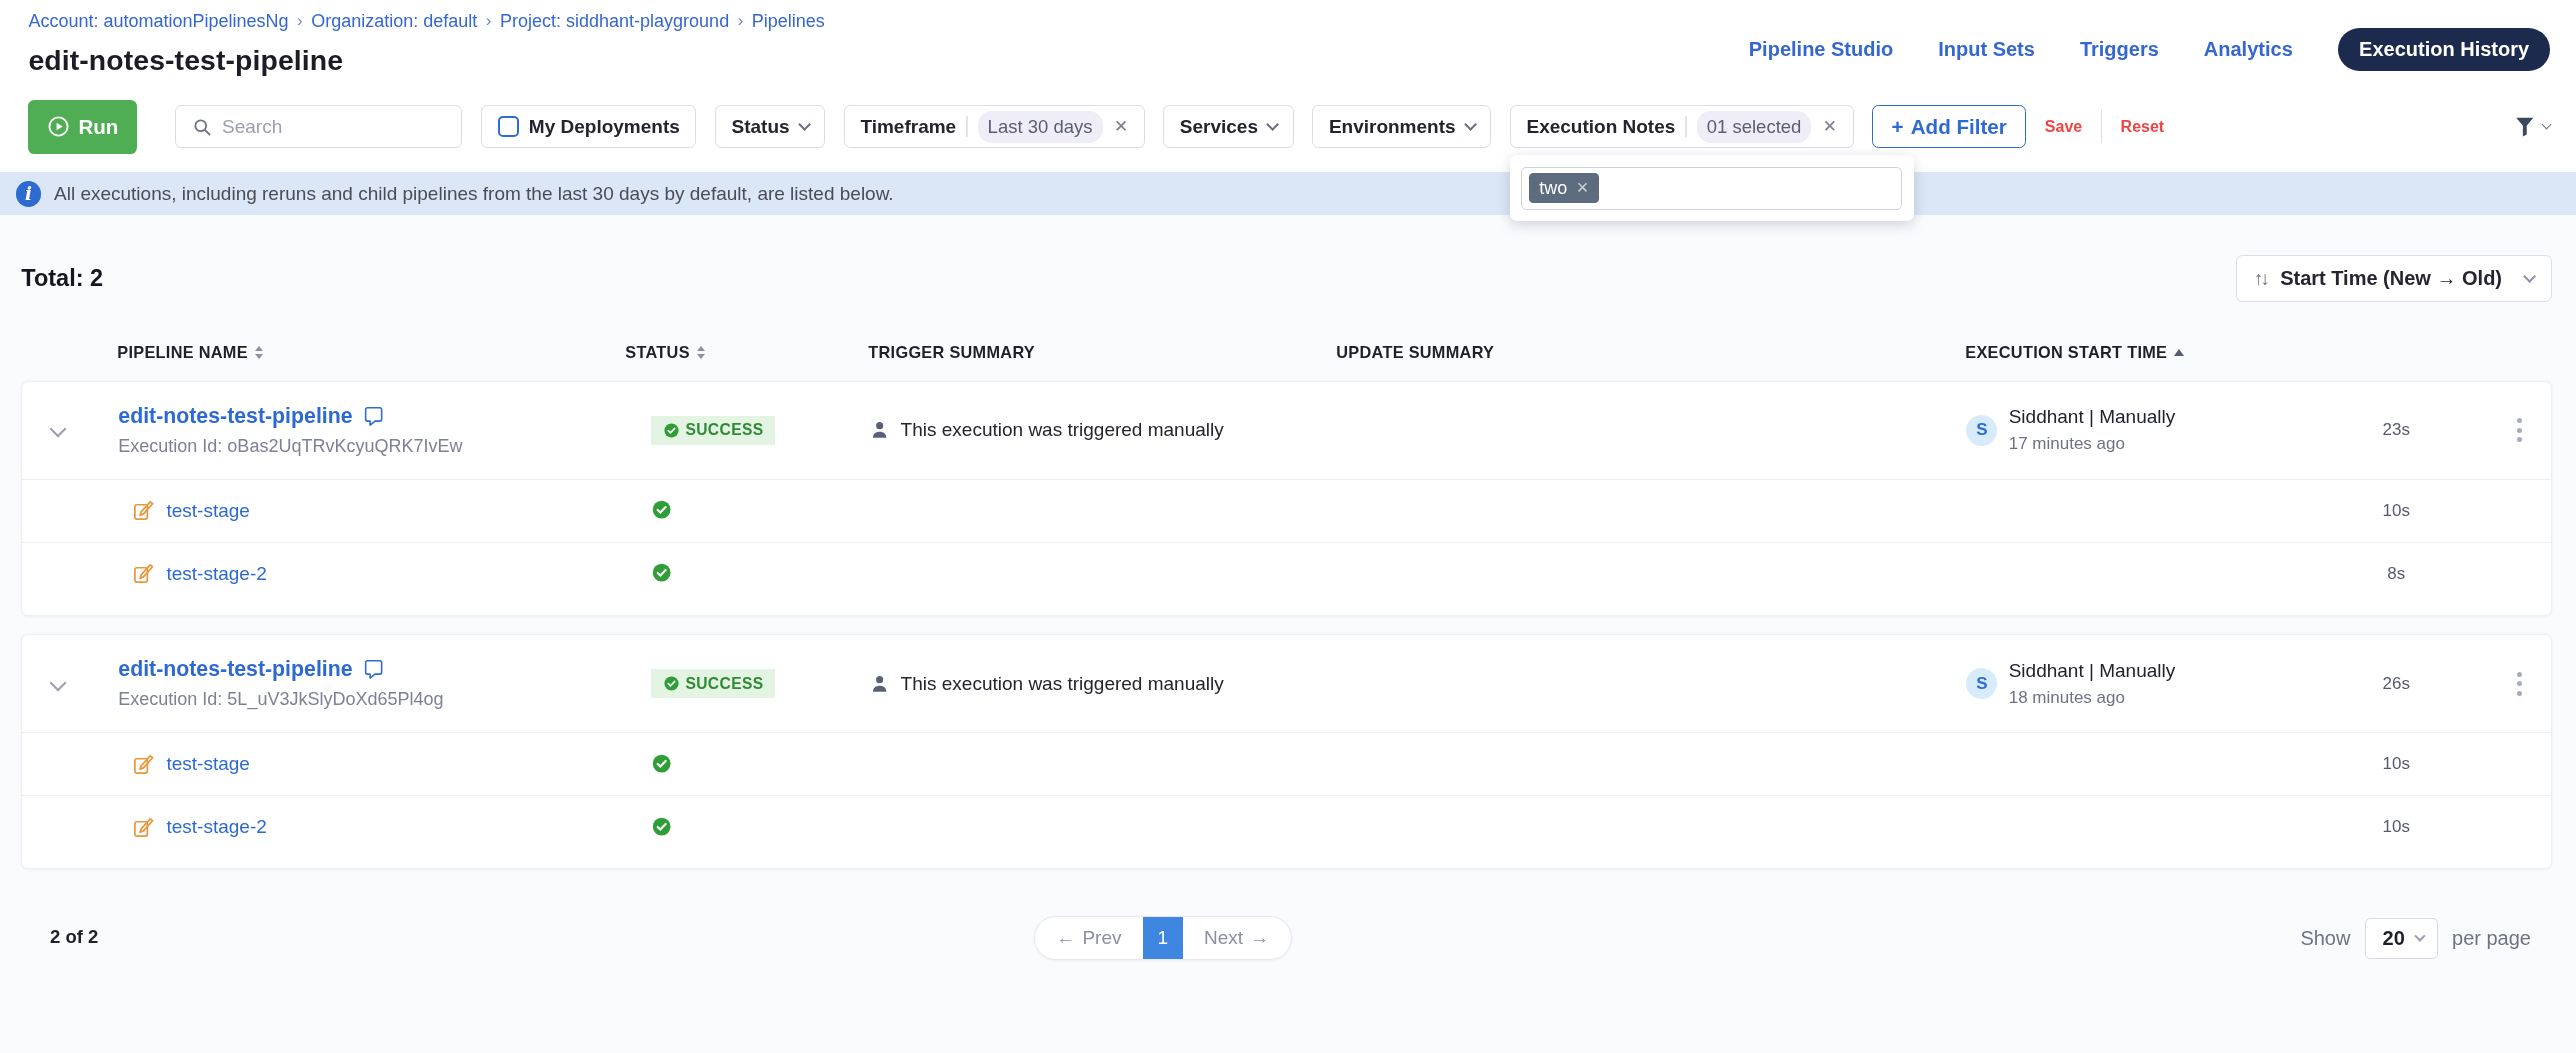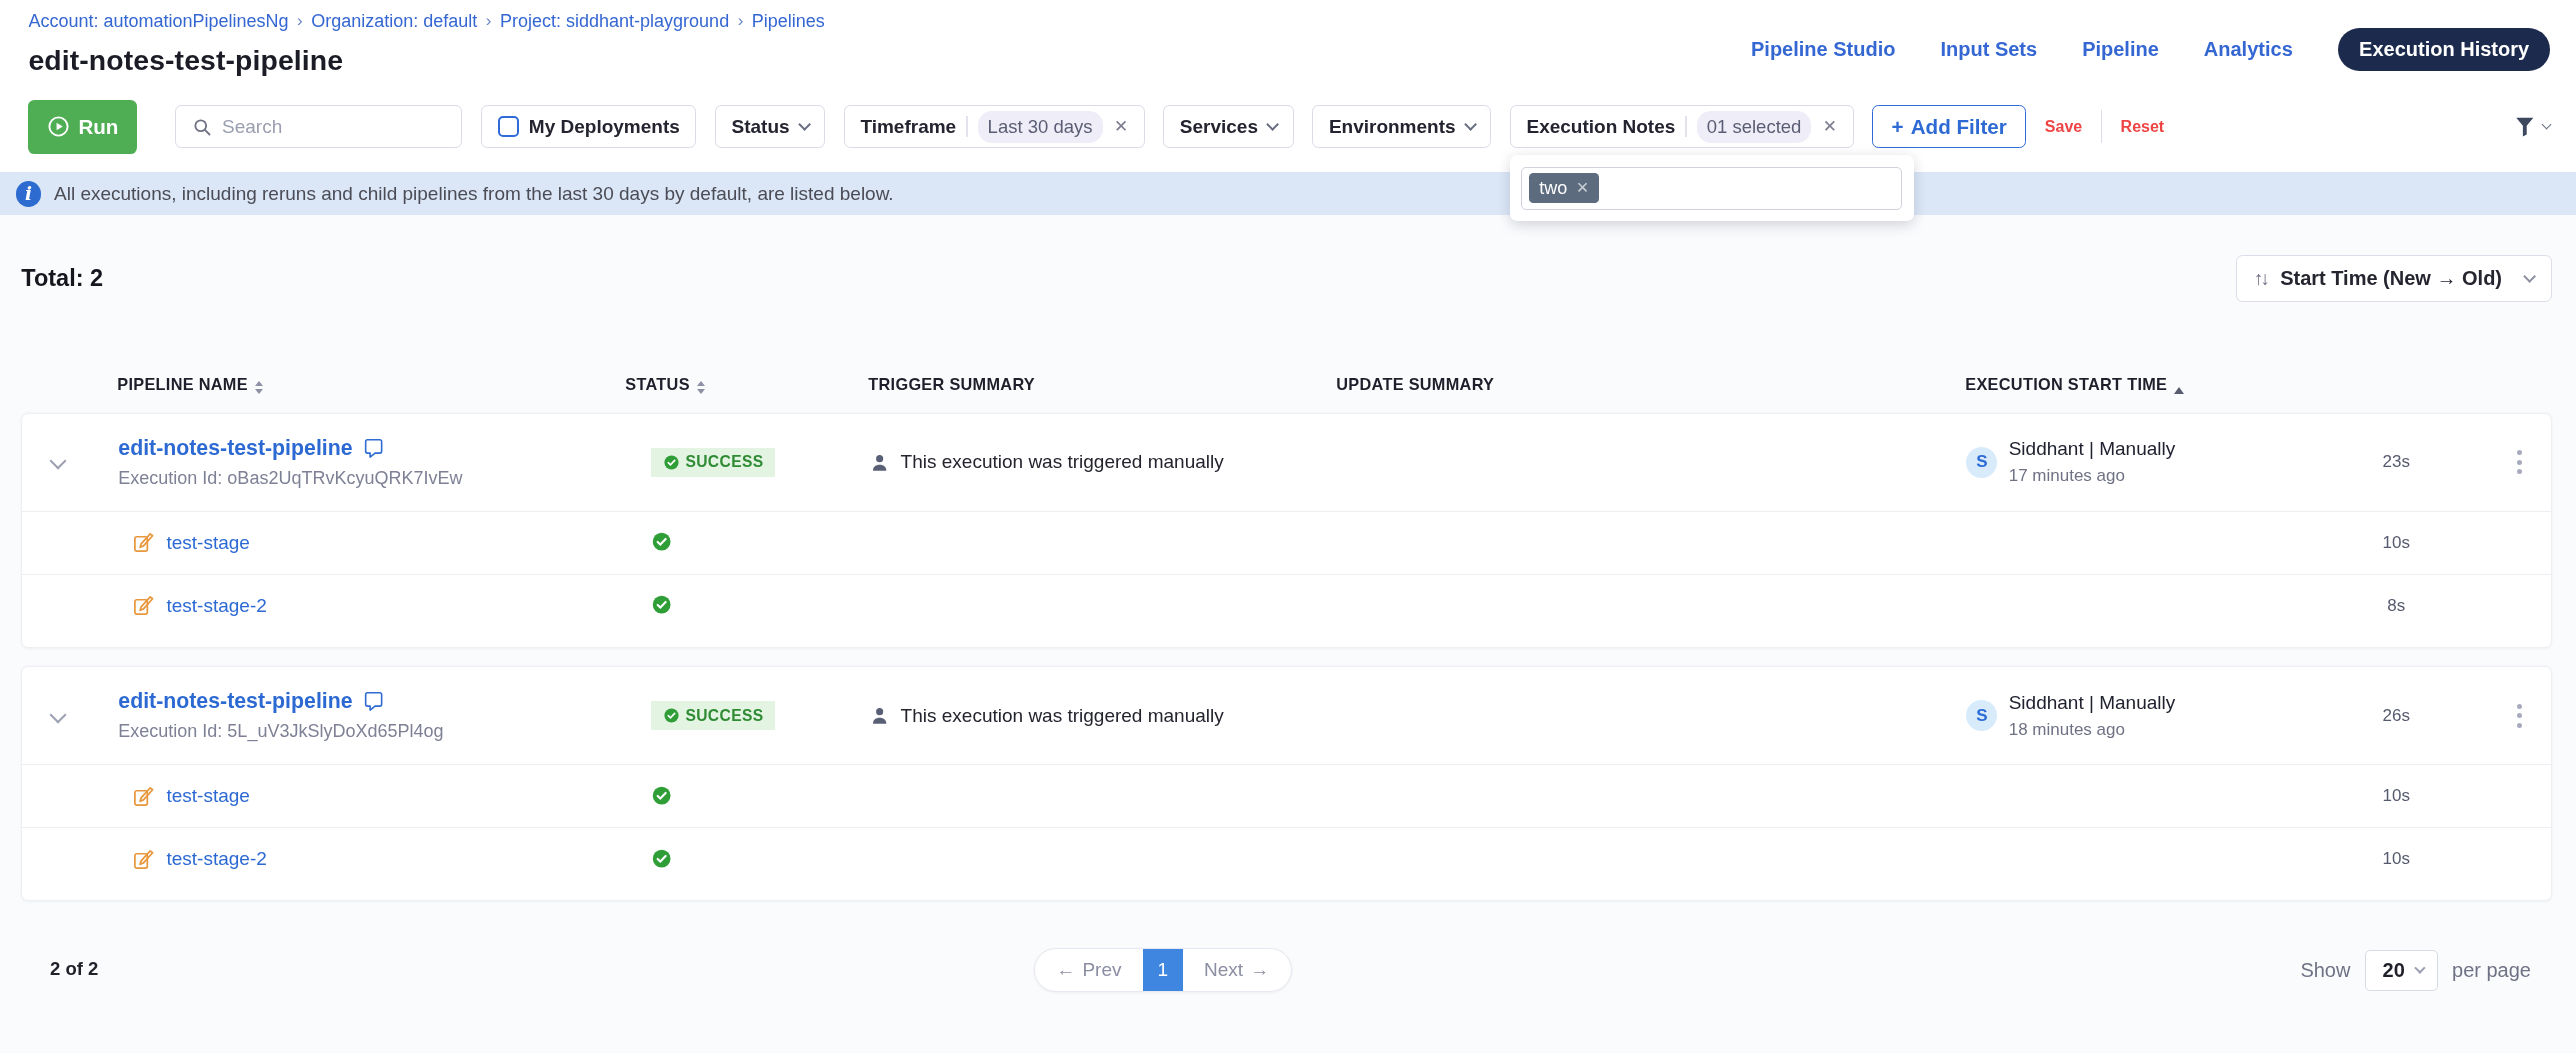--- a/index.html
+++ b/index.html
@@ -62,40 +62,40 @@
   .content { padding-top:40px; }
   .summary-row { display:flex; align-items:center; justify-content:space-between; padding:0 24px 0 21.3px; }
   .total { font-size:23.5px; font-weight:700; color:#15161e; }
   .sortsel { display:inline-flex; align-items:center; gap:12.8px; height:47px; border:1.4px solid #dcdde8; background:#fff;
              border-radius:6.4px; padding:0 17px; font-size:20px; font-weight:600; color:#24252f; cursor:pointer; }
   .sort-glyph { color:#6e7183; font-weight:400; letter-spacing:-2.8px; font-size:19px; }
   .sortsel .chev { border-color:#8d90a2; margin-left:10px; }
 
   .grid { display:grid; grid-template-columns:96px 508px 243px 468px 629px 366px 128px 1fr; align-items:center; }
   .thead { margin:41px 24px 18.5px 21.3px; }
-  .th { font-size:16.3px; font-weight:700; color:#1e1f2b; letter-spacing:0.3px; display:flex; align-items:flex-end; gap:7.1px;margin-top:32px; }
+  .th { font-size:16.3px; font-weight:700; color:#1e1f2b; letter-spacing:0.3px; display:flex; align-items:center; gap:7.1px; }
   .sort2 { display:inline-flex; flex-direction:column; gap:2.8px; }
   .sort2 i { width:0; height:0; border-left:4.3px solid transparent; border-right:4.3px solid transparent; display:block; }
   .sort2 .up { border-bottom:5.7px solid #8d90a5; }
   .sort2 .dn { border-top:5.7px solid #8d90a5; }
   .tri-up { width:0; height:0; border-left:5.7px solid transparent; border-right:5.7px solid transparent;
             border-bottom:7.8px solid #575b6f; display:inline-block; }
 
   .card { background:#fff; border:0.7px solid #eeeff3; border-radius:7.1px; margin:0 24px 18.5px 21.3px;
           box-shadow:0 0.7px 2.8px rgba(40,41,61,.05); padding-bottom:10px; }
   .erow { min-height:97px; cursor:pointer; }
   .exp-chev { width:12px; height:12px; border-right:2.5px solid #9ca0b2; border-bottom:2.5px solid #9ca0b2;
               transform:rotate(45deg); display:inline-block; margin-left:30px; }
   .pname-row { display:flex; align-items:center; gap:10px; }
   .pname { color:#2c69d3; font-size:21.3px; font-weight:700; }
   .eid { color:#7e8195; font-size:18px; margin-top:7.1px; }
   .c-status { padding-left:25px; }
   .badge { display:inline-flex; align-items:center; gap:5.7px; background:#e3f4e3; border-radius:0; padding:5.7px 11.4px;
            color:#2f8b33; font-size:15.6px; font-weight:700; letter-spacing:0.4px; }
-  .c-trig { display:flex; align-items:center; gap:10px; font-size:19px; color:#23242e; }
+  .c-trig { display:flex; gap:10px; font-size:19px; color:#23242e; }
   .c-start { display:flex; align-items:center; gap:11.4px; }
   .avatar { width:31px; height:31px; border-radius:50%; background:#d8ebfb; color:#2b6cd6; font-weight:700; font-size:17px;
             display:inline-flex; align-items:center; justify-content:center; flex:0 0 auto; }
   .by { font-size:19px; color:#202230; }
   .ago { font-size:17px; color:#6f7284; margin-top:6.4px; }
   .c-dur { text-align:center; font-size:17px; color:#565a6e; }
   .kebab { display:inline-flex; flex-direction:column; gap:4.3px; align-items:center; cursor:pointer; padding:5.7px; margin-left:28.4px; }
   .kebab i { width:5px; height:5px; border-radius:50%; background:#a8abbd; display:block; }
   .c-menu { text-align:center; }
 
@@ -127,21 +127,21 @@
     <a>Organization: default</a>
     <span class="sep">›</span>
     <a>Project: siddhant-playground</a>
     <span class="sep">›</span>
     <a>Pipelines</a>
   </div>
   <h1 class="page-title">edit-notes-test-pipeline</h1>
   <nav class="nav">
     <a>Pipeline Studio</a>
     <a>Input Sets</a>
-    <a>Pipeline</a>
+    <a>Triggers</a>
     <a>Analytics</a>
     <a class="pill">Execution History</a>
   </nav>
 </header>
 
 <div class="toolbar">
   <button class="run">
     <span style="display:inline-flex;">
       <svg width="23" height="23" viewBox="0 0 24 24">
           <circle cx="12" cy="12" r="9.5" fill="none" stroke="#fff" stroke-width="2"></circle>

